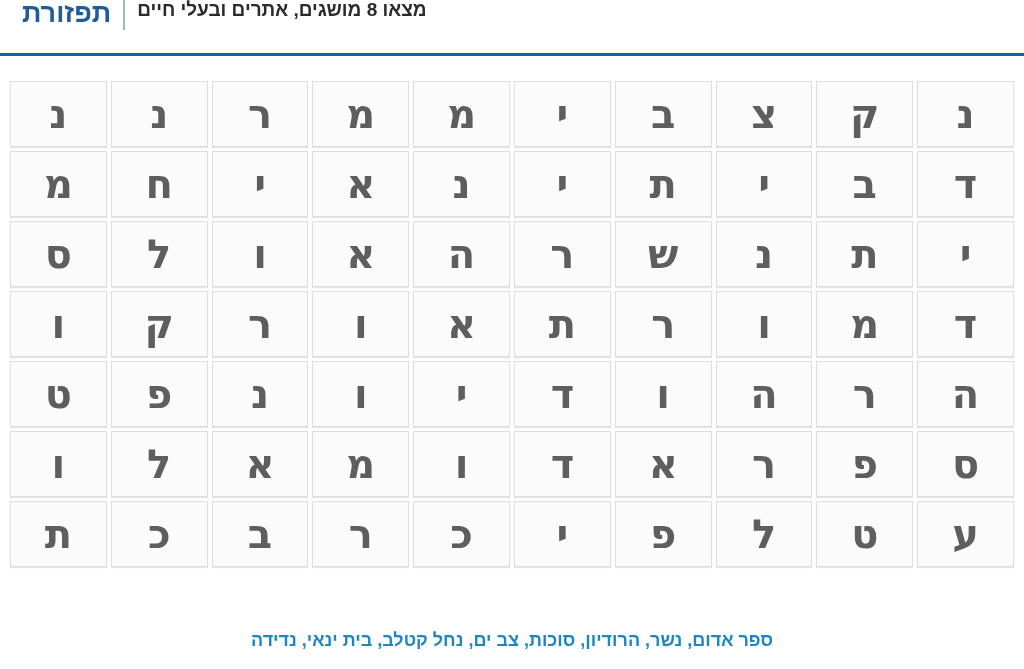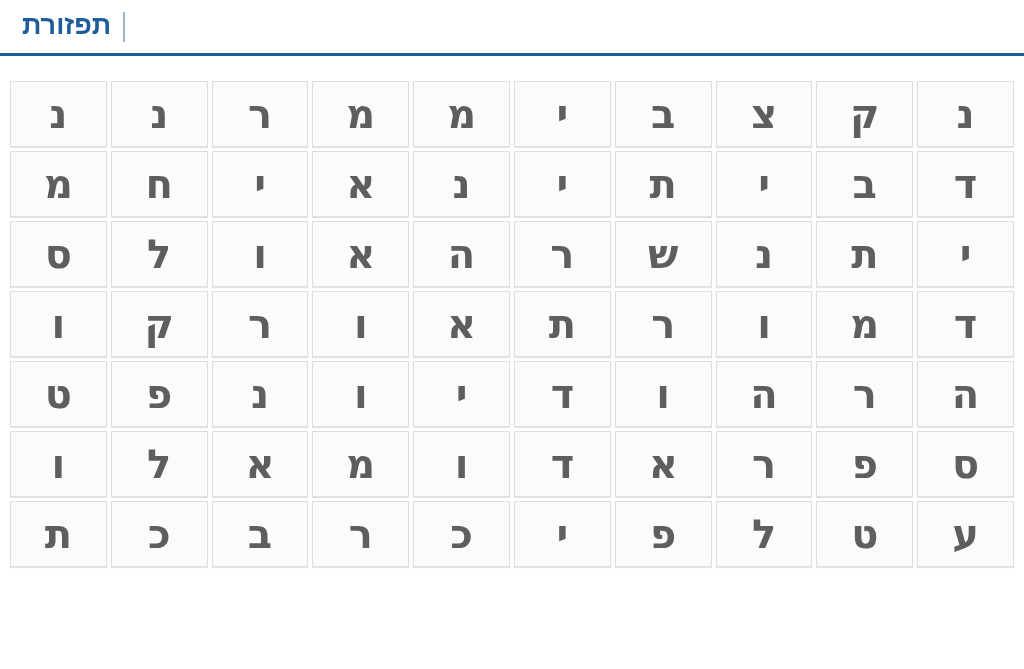--- a/index.html
+++ b/index.html
@@ -18,21 +18,21 @@
     position: relative;
     width: 1024px;
     height: 669px;
     box-sizing: border-box;
   }
 
   
   .header {
     display: flex;
     flex-direction: row-reverse;
-    align-items: center;
+    align-items: flex-start;
     justify-content: flex-start;
     height: 56px;
     padding: 0 22px 0 22px;
     box-sizing: border-box;
     border-bottom: 3px solid #1f5c99;
   }
   .brand {
     color: #1f5c99;
     font-size: 27px;
     font-weight: bold;
@@ -108,20 +108,21 @@
   }
 </style>
 </head>
 <body>
 
 <div class="page">
 
   <div class="header" style="border-bottom-color: rgb(31, 92, 153);">
     <div class="brand" style="color: rgb(31, 92, 153);">תפזורת</div>
     <div class="brand-divider"></div>
+    <div class="header-instruction">מצאו 8 מושגים, אתרים ובעלי חיים</div>
   </div>
 
   <div class="grid-wrap">
     <div class="grid" id="grid">
         <div class="cell">
           <span>נ</span>
         </div>
         <div class="cell">
           <span>ק</span>
         </div>
@@ -325,14 +326,15 @@
         </div>
         <div class="cell">
           <span>כ</span>
         </div>
         <div class="cell">
           <span>ת</span>
         </div>
       </div>
   </div>
 
+  <div class="wordlist" style="color: rgb(31, 134, 196);">ספר אדום, נשר, הרודיון, סוכות, צב ים, נחל קטלב, בית ינאי, נדידה</div>
 
 </div>
 
 </body></html>

